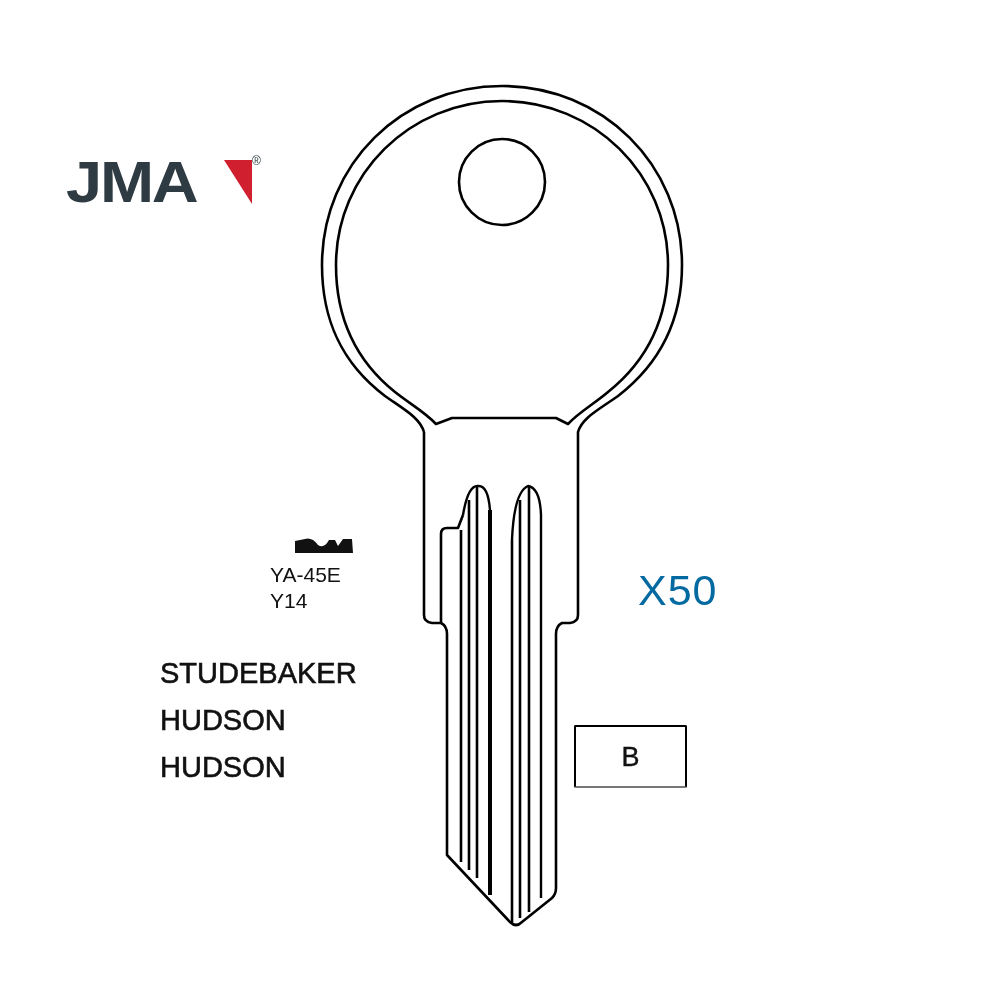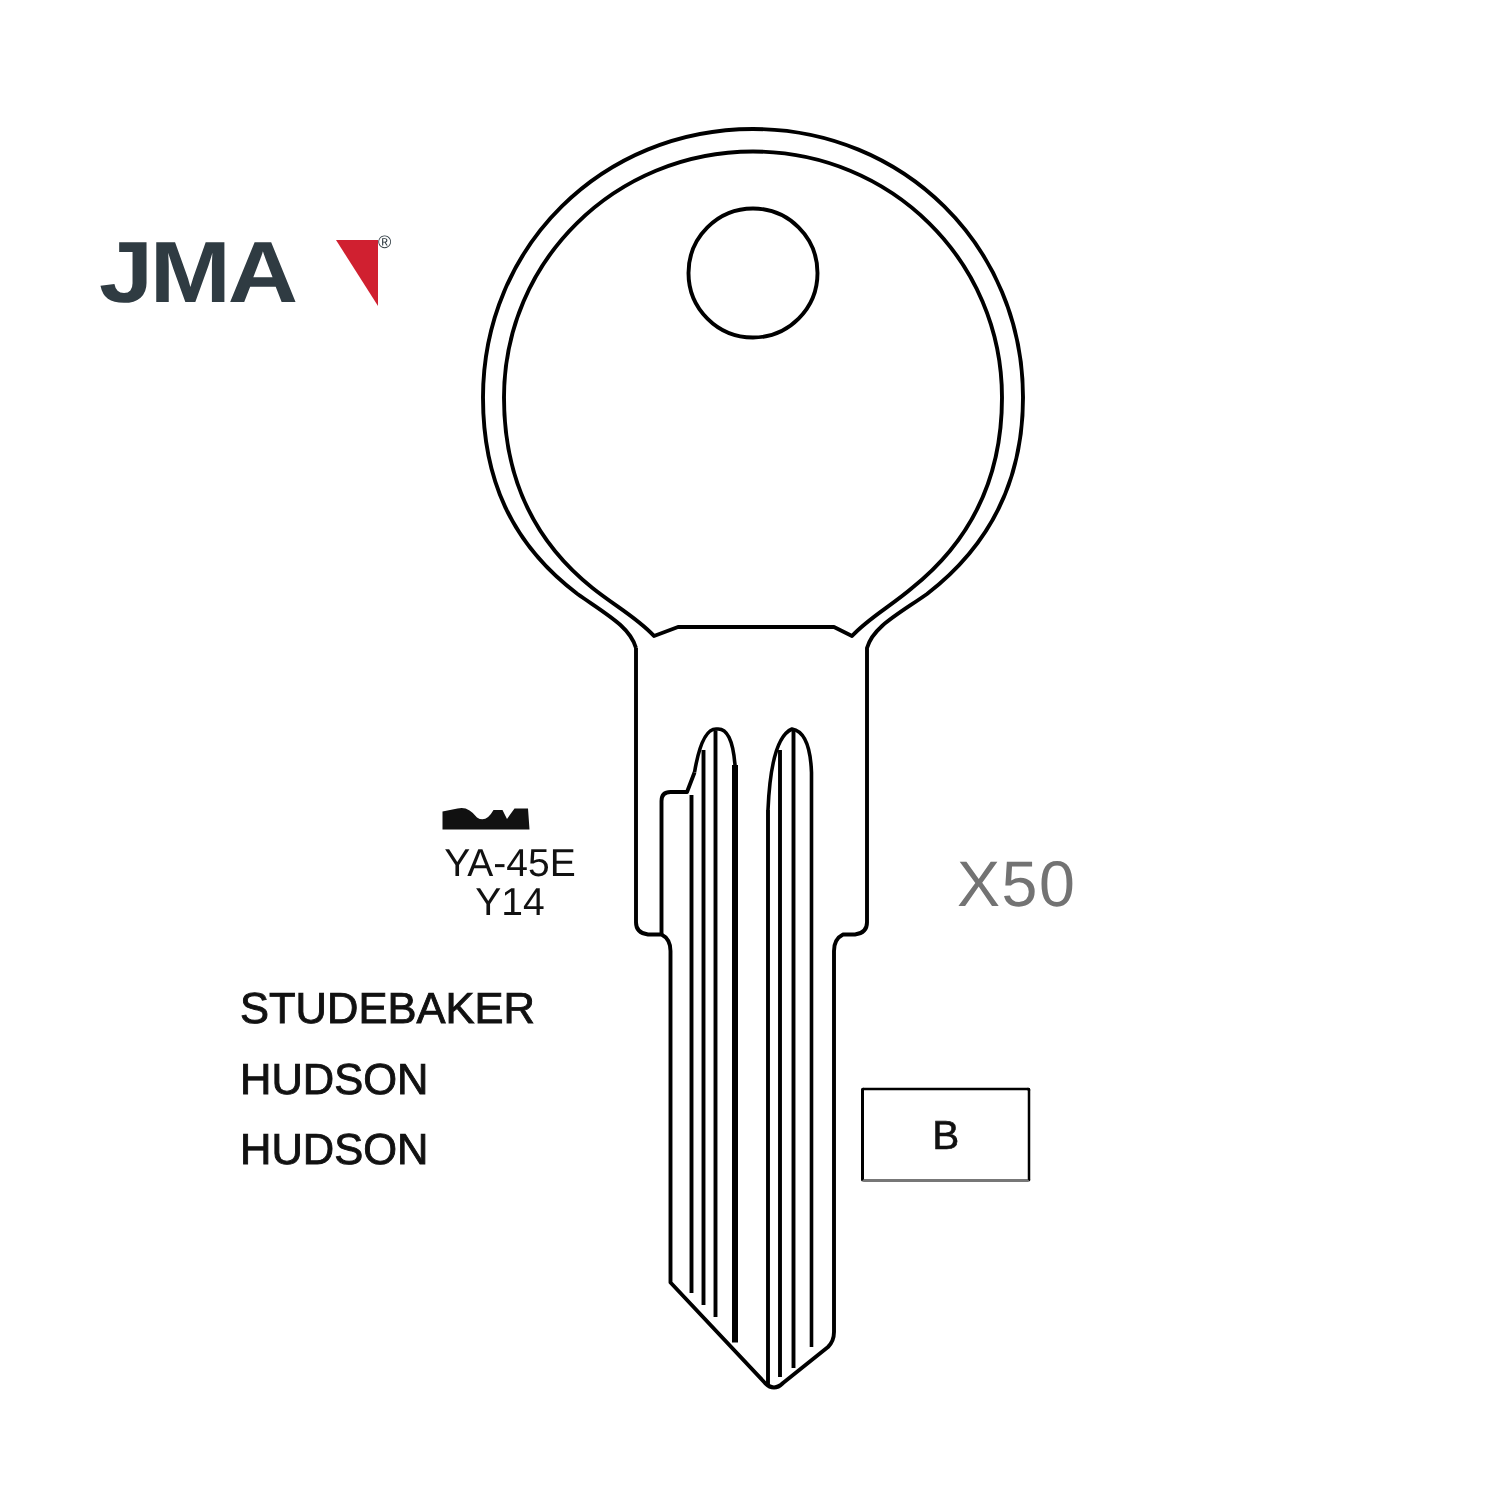--- a/index.html
+++ b/index.html
@@ -2,25 +2,25 @@
 <html><head>
 <meta charset="utf-8">
 <style>
   html, body { margin: 0; padding: 0; background: #ffffff; }
   body { width: 1000px; height: 1000px; position: relative; overflow: hidden; font-family: "Liberation Sans", sans-serif; }
   .abs { position: absolute; }
   #key-svg { position: absolute; left: 0; top: 0; width: 1000px; height: 1000px; }
   .logo { left: 66px; top: 152px; width: 200px; height: 60px; }
   .logo-text { position: absolute; left: 0; top: -4px; font-family: "Liberation Sans", sans-serif; font-weight: 900; font-size: 58px; color: #2f3b42; letter-spacing: -2px; transform: scaleX(1.12); transform-origin: left top; }
   .reg { position: absolute; left: 186px; top: 2px; font-size: 12px; color: #2f3b42; }
-  .profile-code { left: 270px; top: 562px; width: 140px; text-align: center; font-size: 26px; font-weight: 400; color: #111; line-height: 26px; }
+  .profile-code { left: 270px; top: 562px; width: 140px; text-align: left; font-size: 21px; font-weight: 400; color: #111; line-height: 26px; }
   .profile-code .line2 { display: block; }
   .applications { left: 160px; top: 650px; font-size: 29px; color: #111; line-height: 47px; -webkit-text-stroke: 0.6px #111; }
   .app-item { display: block; white-space: nowrap; }
-  .qty { left: 638px; top: 566px; font-size: 43px; color: #737373; letter-spacing: 1px; }
+  .qty { left: 638px; top: 566px; font-size: 43px; color: #0369a1; letter-spacing: 1px; }
   .side-box { left: 574px; top: 725px; width: 113px; height: 63px; border: 2.5px solid #000; border-bottom: 2.5px solid #777; border-radius: 2px; box-sizing: border-box; text-align: center; }
   .side-box span { display: block; font-size: 27px; line-height: 60px; color: #111; -webkit-text-stroke: 0.4px #111; }
 </style>
 </head>
 <body>
 
 <svg id="key-svg" viewBox="0 0 1000 1000" xmlns="http://www.w3.org/2000/svg">
   <g fill="none" stroke="#000" stroke-width="2.6" stroke-linejoin="round">
 
     <path d="M 424 432

